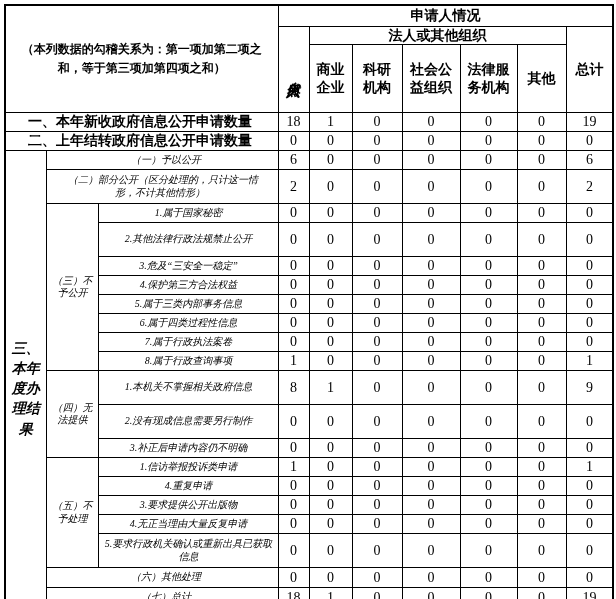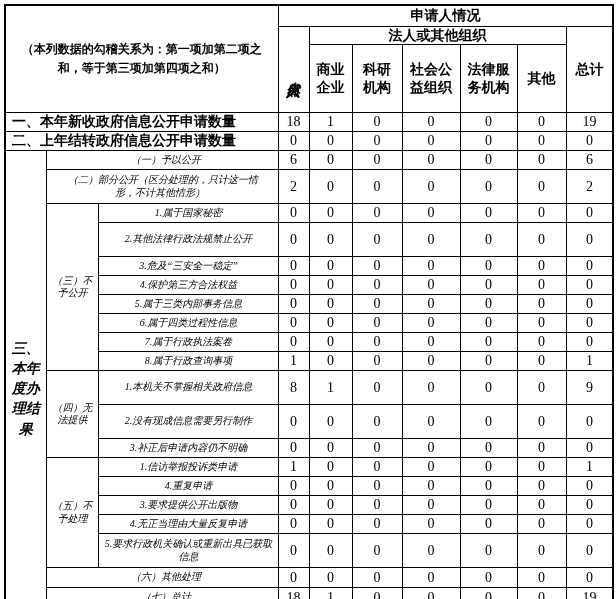--- a/index.html
+++ b/index.html
@@ -30,21 +30,21 @@
     text-align: center;
     margin-left: 20px;
   }
   .note-cell {
     font-size: 12px;
     line-height: 1.6;
     padding: 15px 10px;
   }
   .sec-label {
     text-align: left;
-    padding-left: 6px;
+    padding-left: 22px;
   }
   
   .kai {
     font-family: "Liberation Serif", serif;
     font-style: italic;
     font-size: 10px;
     text-align: center;
   }
   .kai-wide { padding-left: 8px; }
   .kai-wrap { padding: 1px 12px 1px 8px; text-indent: 6px; }

